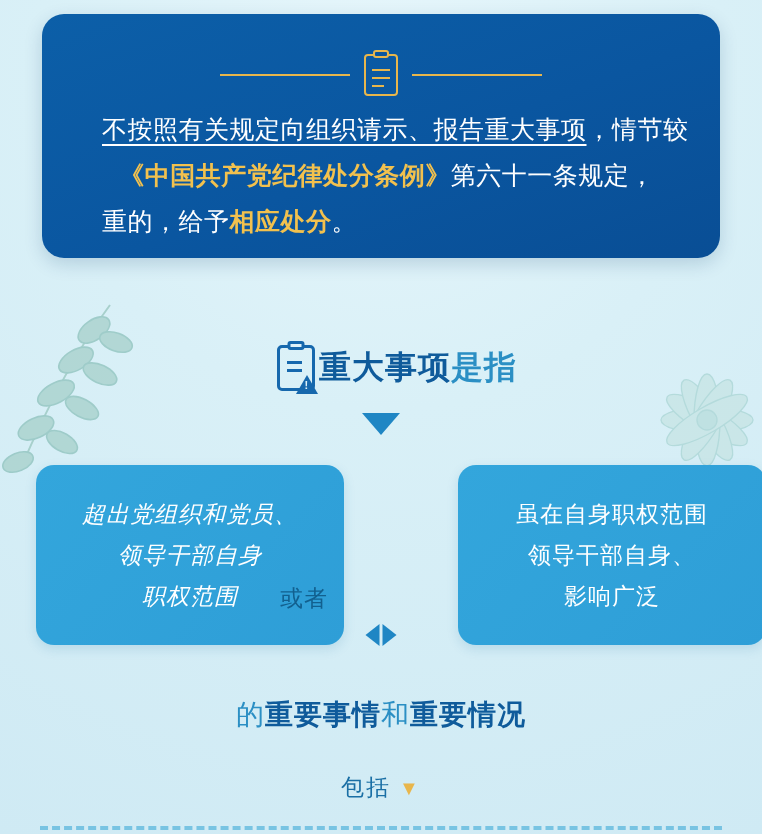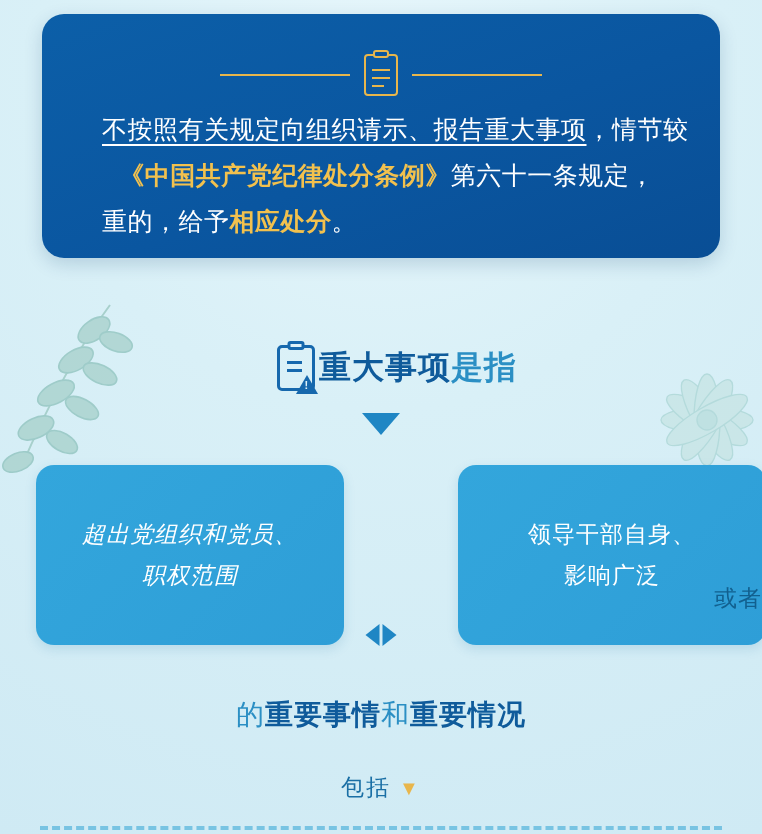--- a/index.html
+++ b/index.html
@@ -219,22 +219,22 @@
     box-shadow: 0 4px 12px rgba(20, 110, 160, 0.15);
   }
   .cbox.left { left: 36px; font-style: italic; }
   .cbox.right { left: 458px; }
   .cbox .txt { padding: 0 16px; }
 
   .or-label {
     position: absolute;
     top: 583px;
     left: 0;
-    width: 762px;
-    text-align: right;
+    width: 608px;
+    text-align: center;
     font-size: 23px;
     color: #12608f;
     letter-spacing: 1px;
   }
   .or-arrows {
     position: absolute;
     top: 624px;
     left: 50%;
     transform: translateX(-50%);
     display: flex;
@@ -384,25 +384,27 @@
       <span>重大事项</span><span class="light">是指</span>
     </div>
   </div>
 
   <div class="head-arrow"></div>
 
   <div class="boxes">
     <div class="cbox left">
       <div class="txt">
         <div>超出党组织和党员、</div>
+        <div>领导干部自身</div>
         <div>职权范围</div>
       </div>
     </div>
     <div class="cbox right">
       <div class="txt">
+        <div>虽在自身职权范围</div>
         <div>领导干部自身、</div>
         <div>影响广泛</div>
       </div>
     </div>
   </div>
 
   <div class="or-label">或者</div>
   <div class="or-arrows">
     <div class="tri-l"></div>
     <div class="tri-r"></div>

